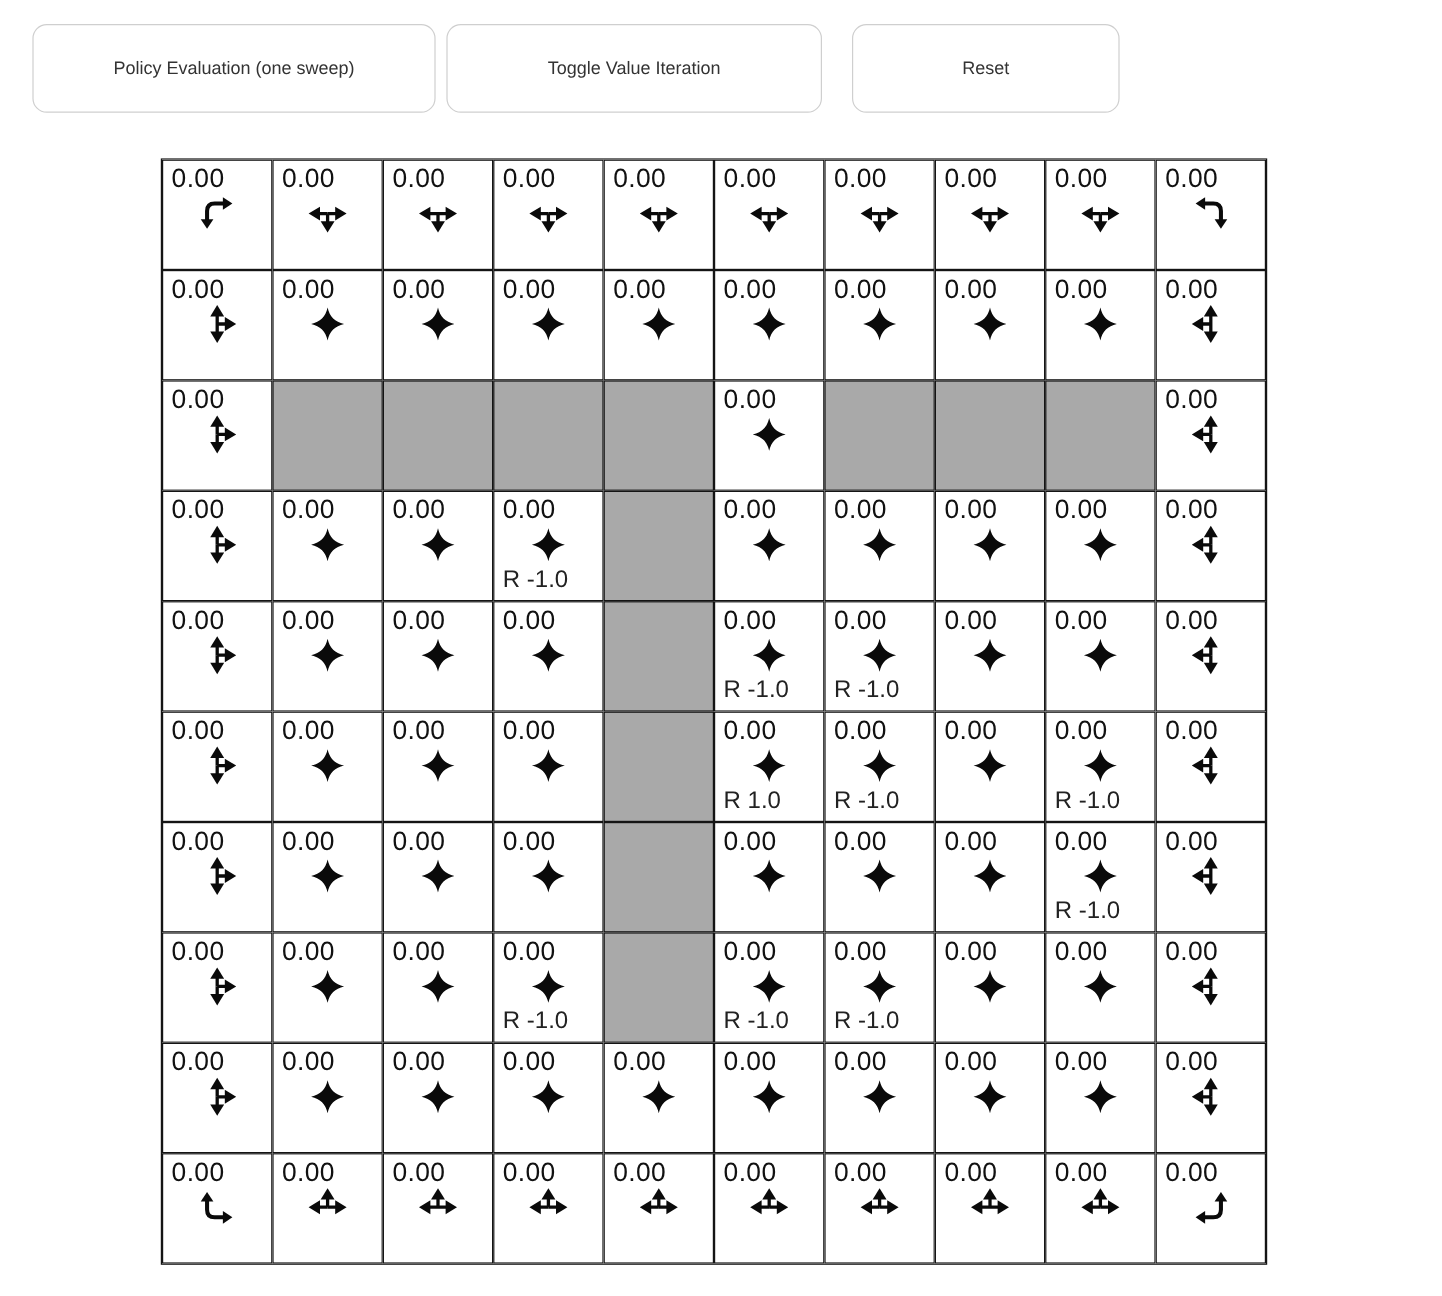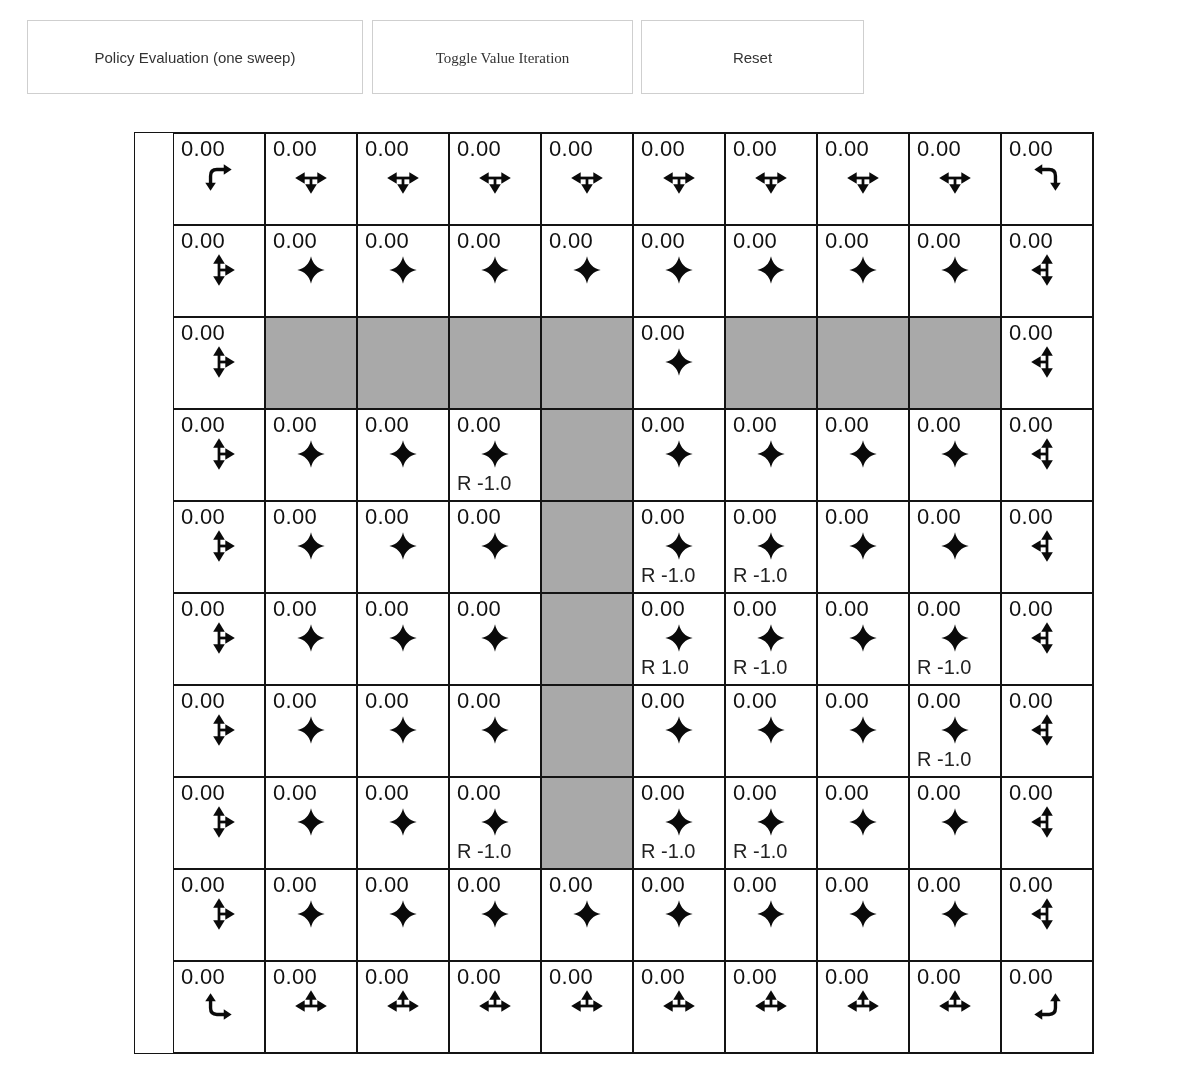--- a/index.html
+++ b/index.html
@@ -5,33 +5,32 @@
   html,body{margin:0;padding:0;}
   body{
     width:1202px;height:1080px;position:relative;overflow:hidden;
     background:#ffffff;font-family:"Liberation Sans",sans-serif;
   }
   .toolbar{
     position:absolute;left:27px;top:20px;width:1139px;height:74px;
     display:flex;align-items:stretch;
   }
   .btn{
-    background:#ffffff;border:1.5px solid #cfcfcf;border-radius:0;
+    background:#ffffff;border:1.5px solid #cfcfcf;border-radius:12px;
     font-family:"Liberation Sans",sans-serif;font-size:15px;color:#333333;
     cursor:pointer;padding:0;line-height:74px;text-align:center;
   }
   .btn.b1{width:336px;margin-right:9px;}
   .btn.b2{width:256px;margin-right:9px;}
-  .btn.b3{width:261px;margin-right:8px;font-family:Liberation Serif, serif;}
+  .btn.b3{width:313px;margin-right:25px;}
   .btn.b4{width:223px;}
   .grid{
     position:absolute;left:134px;top:132px;
     display:grid;grid-template-columns:repeat(10,92px);grid-auto-rows:92px;
     border:1px solid #141414;
-    padding-left:38px;
   }
   .cell{
     width:92px;height:92px;box-sizing:border-box;position:relative;
     border:1px solid #141414;background:#ffffff;
   }
   .cell.wall{background:#a9a9a9;}
   .val{
     position:absolute;left:7px;top:2px;font-size:22px;color:#111111;
     letter-spacing:0.3px;
   }

